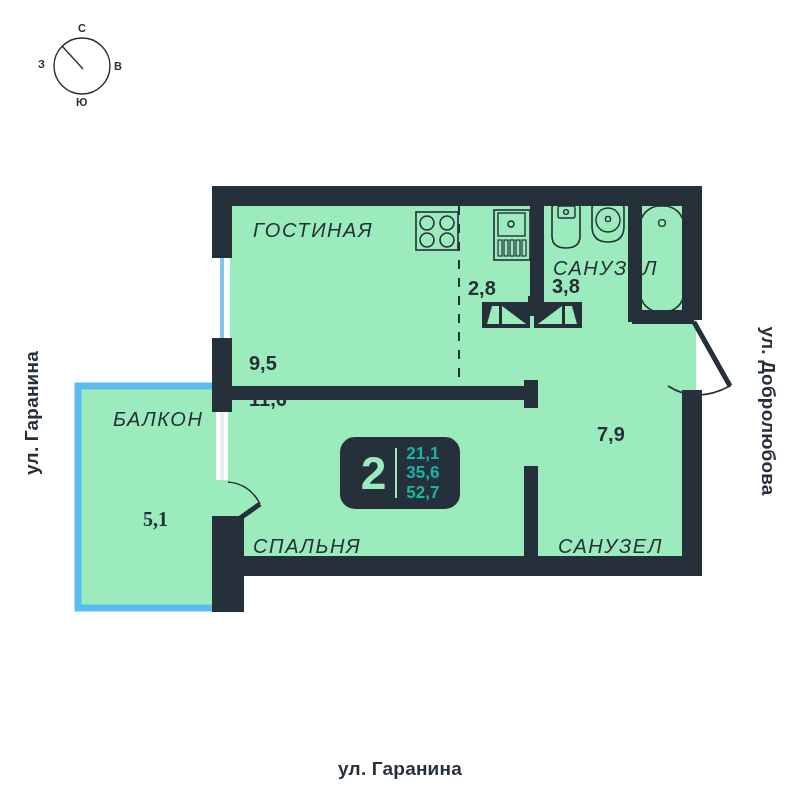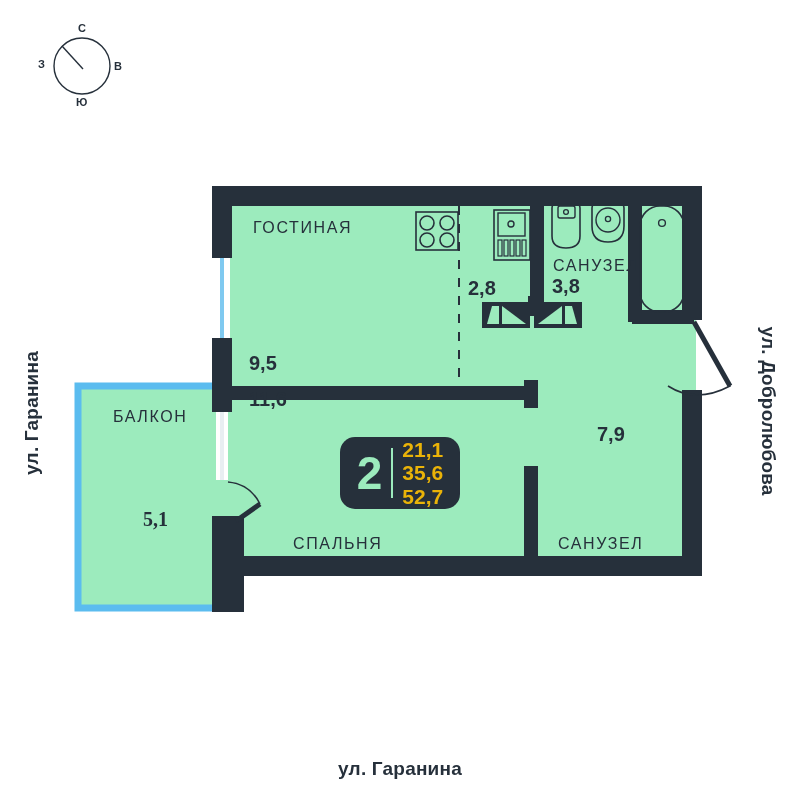--- a/index.html
+++ b/index.html
@@ -68,23 +68,24 @@
   #compass-s { left: 38px; top: 74px; }
 
   .svg-layer {
     position: absolute;
     left: 0;
     top: 0;
   }
   .room-label {
     position: absolute;
     color: #26303B;
-    font-size: 16px;
+    font-size: 20px;
     letter-spacing: 1.6px;
     white-space: nowrap;
+    font-style: italic;
   }
   .area-label {
     position: absolute;
     color: #26303B;
     font-size: 20px;
     font-weight: bold;
     white-space: nowrap;
   }
   #badge {
     position: absolute;
@@ -105,22 +106,22 @@
     line-height: 1;
     padding-right: 9px;
   }
   #badge-divider {
     width: 2px;
     height: 50px;
     background: #9CEBBD;
   }
   #badge-areas {
     padding-left: 9px;
-    color: #eab308;
-    font-size: 21px;
+    color: #14b8a6;
+    font-size: 17px;
     font-weight: bold;
     line-height: 1.12;
   }
   #badge-areas div { white-space: nowrap; }
 </style>
 </head>
 <body>
 
 <div id="plan">
 
@@ -238,21 +239,21 @@
     <line x1="260" y1="504" x2="236" y2="521" stroke="#26303B" stroke-width="5"></line>
 
     <path d="M 694 322 L 730 386 q -34 18 -62 0" fill="none" stroke="#26303B" stroke-width="1.6"></path>
     <line x1="694" y1="322" x2="730" y2="386" stroke="#26303B" stroke-width="5"></line>
 
   </svg>
 
   <div class="room-label" style="left:253px; top:219px;">ГОСТИНАЯ</div>
   <div class="room-label" style="left:553px; top:257px;">САНУЗЕЛ</div>
   <div class="room-label" style="left:558px; top:535px;">САНУЗЕЛ</div>
-  <div class="room-label" style="left:253px; top:535px;margin-left:40px;">СПАЛЬНЯ</div>
+  <div class="room-label" style="left:253px; top:535px;">СПАЛЬНЯ</div>
   <div class="room-label" style="left:113px; top:408px;">БАЛКОН</div>
 
   <div class="area-label" style="left:249px; top:352px;">9,5</div>
   <div class="area-label" style="left:468px; top:277px;">2,8</div>
   <div class="area-label" style="left:552px; top:275px;">3,8</div>
   <div class="area-label" style="left:597px; top:423px;">7,9</div>
   <div class="area-label" style="left:249px; top:388px;">11,6</div>
   <div class="area-label" style="left:143px; top:508px;font-family:Liberation Serif, serif;">5,1</div>
 
   <div id="badge">

